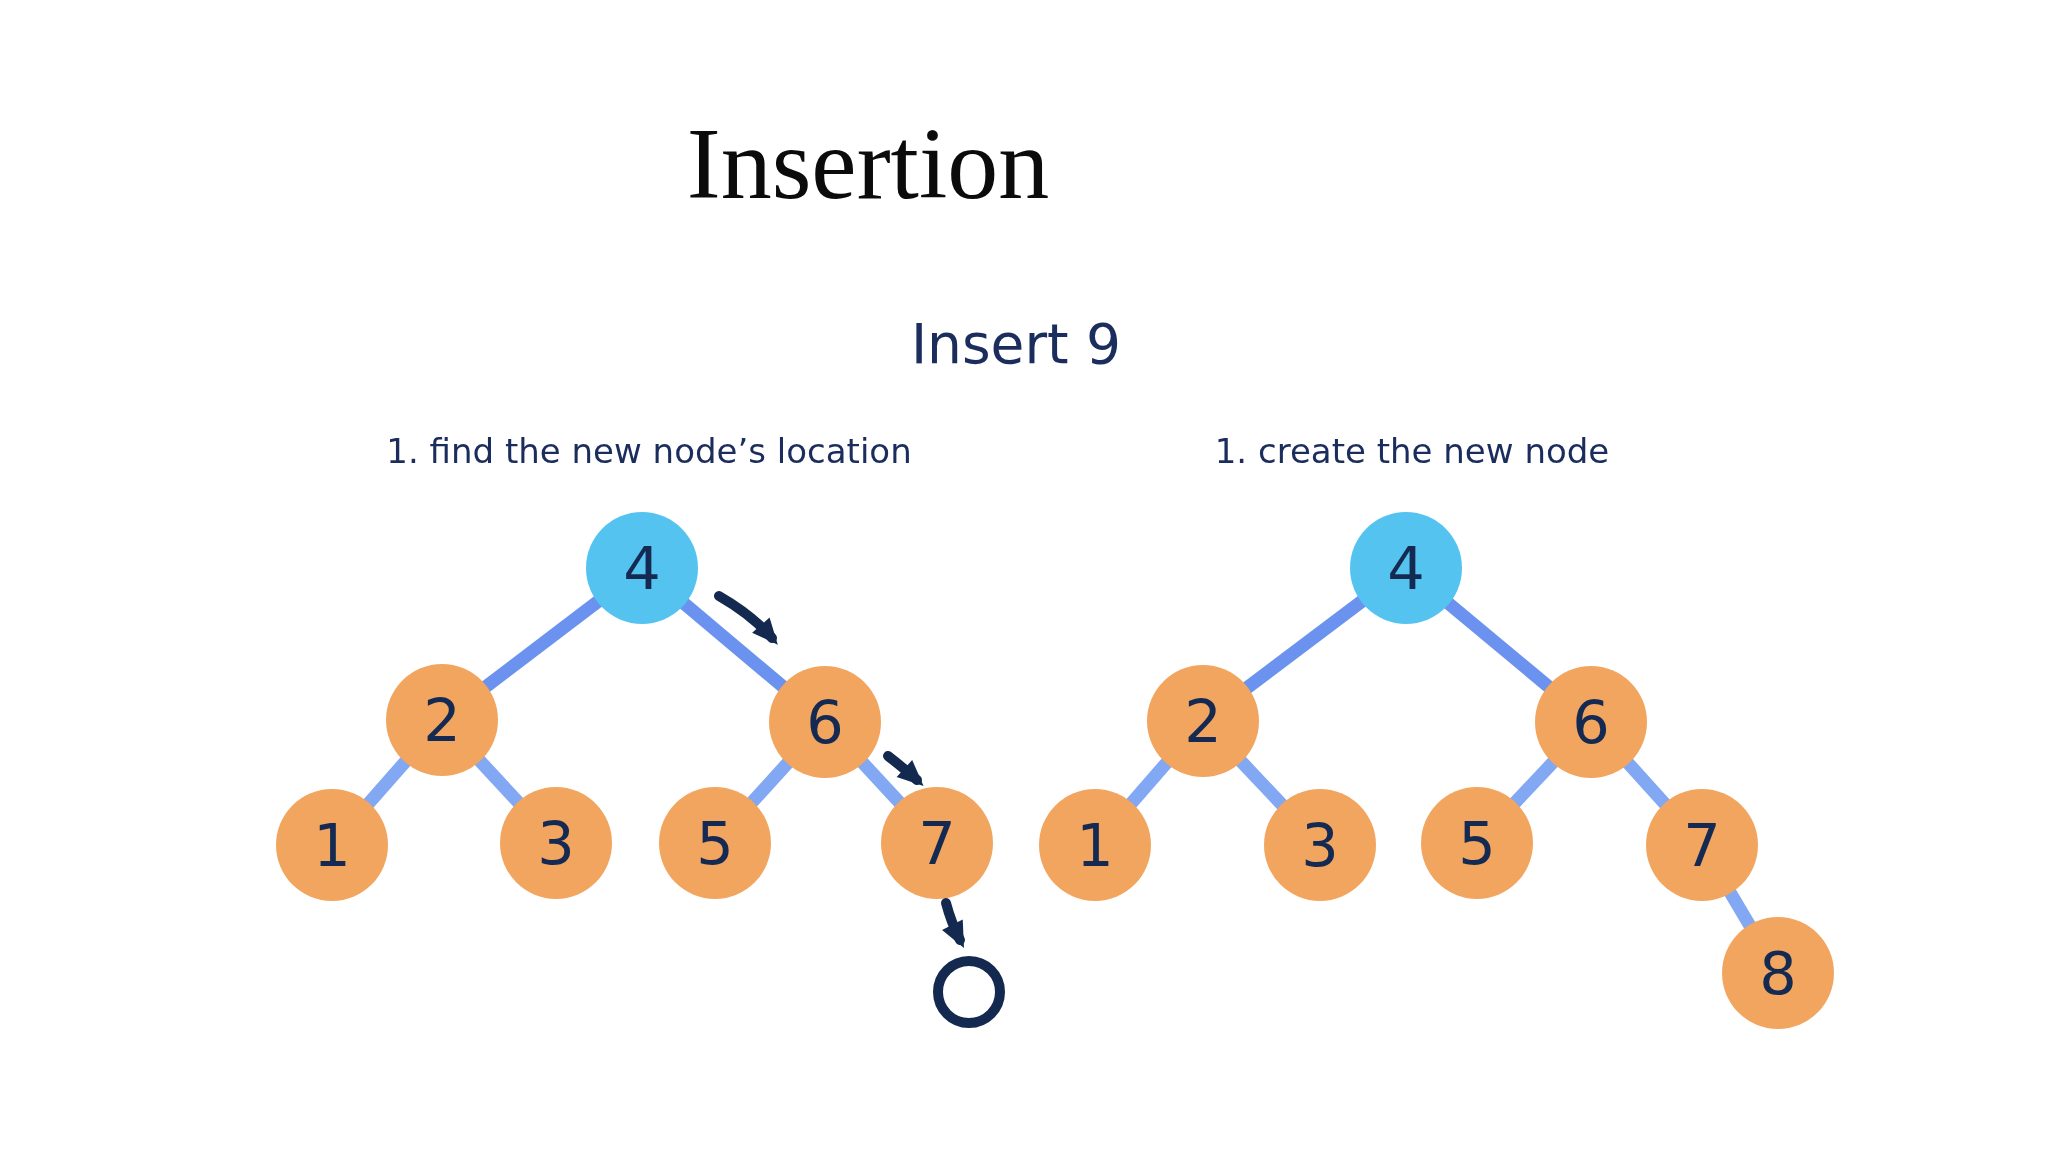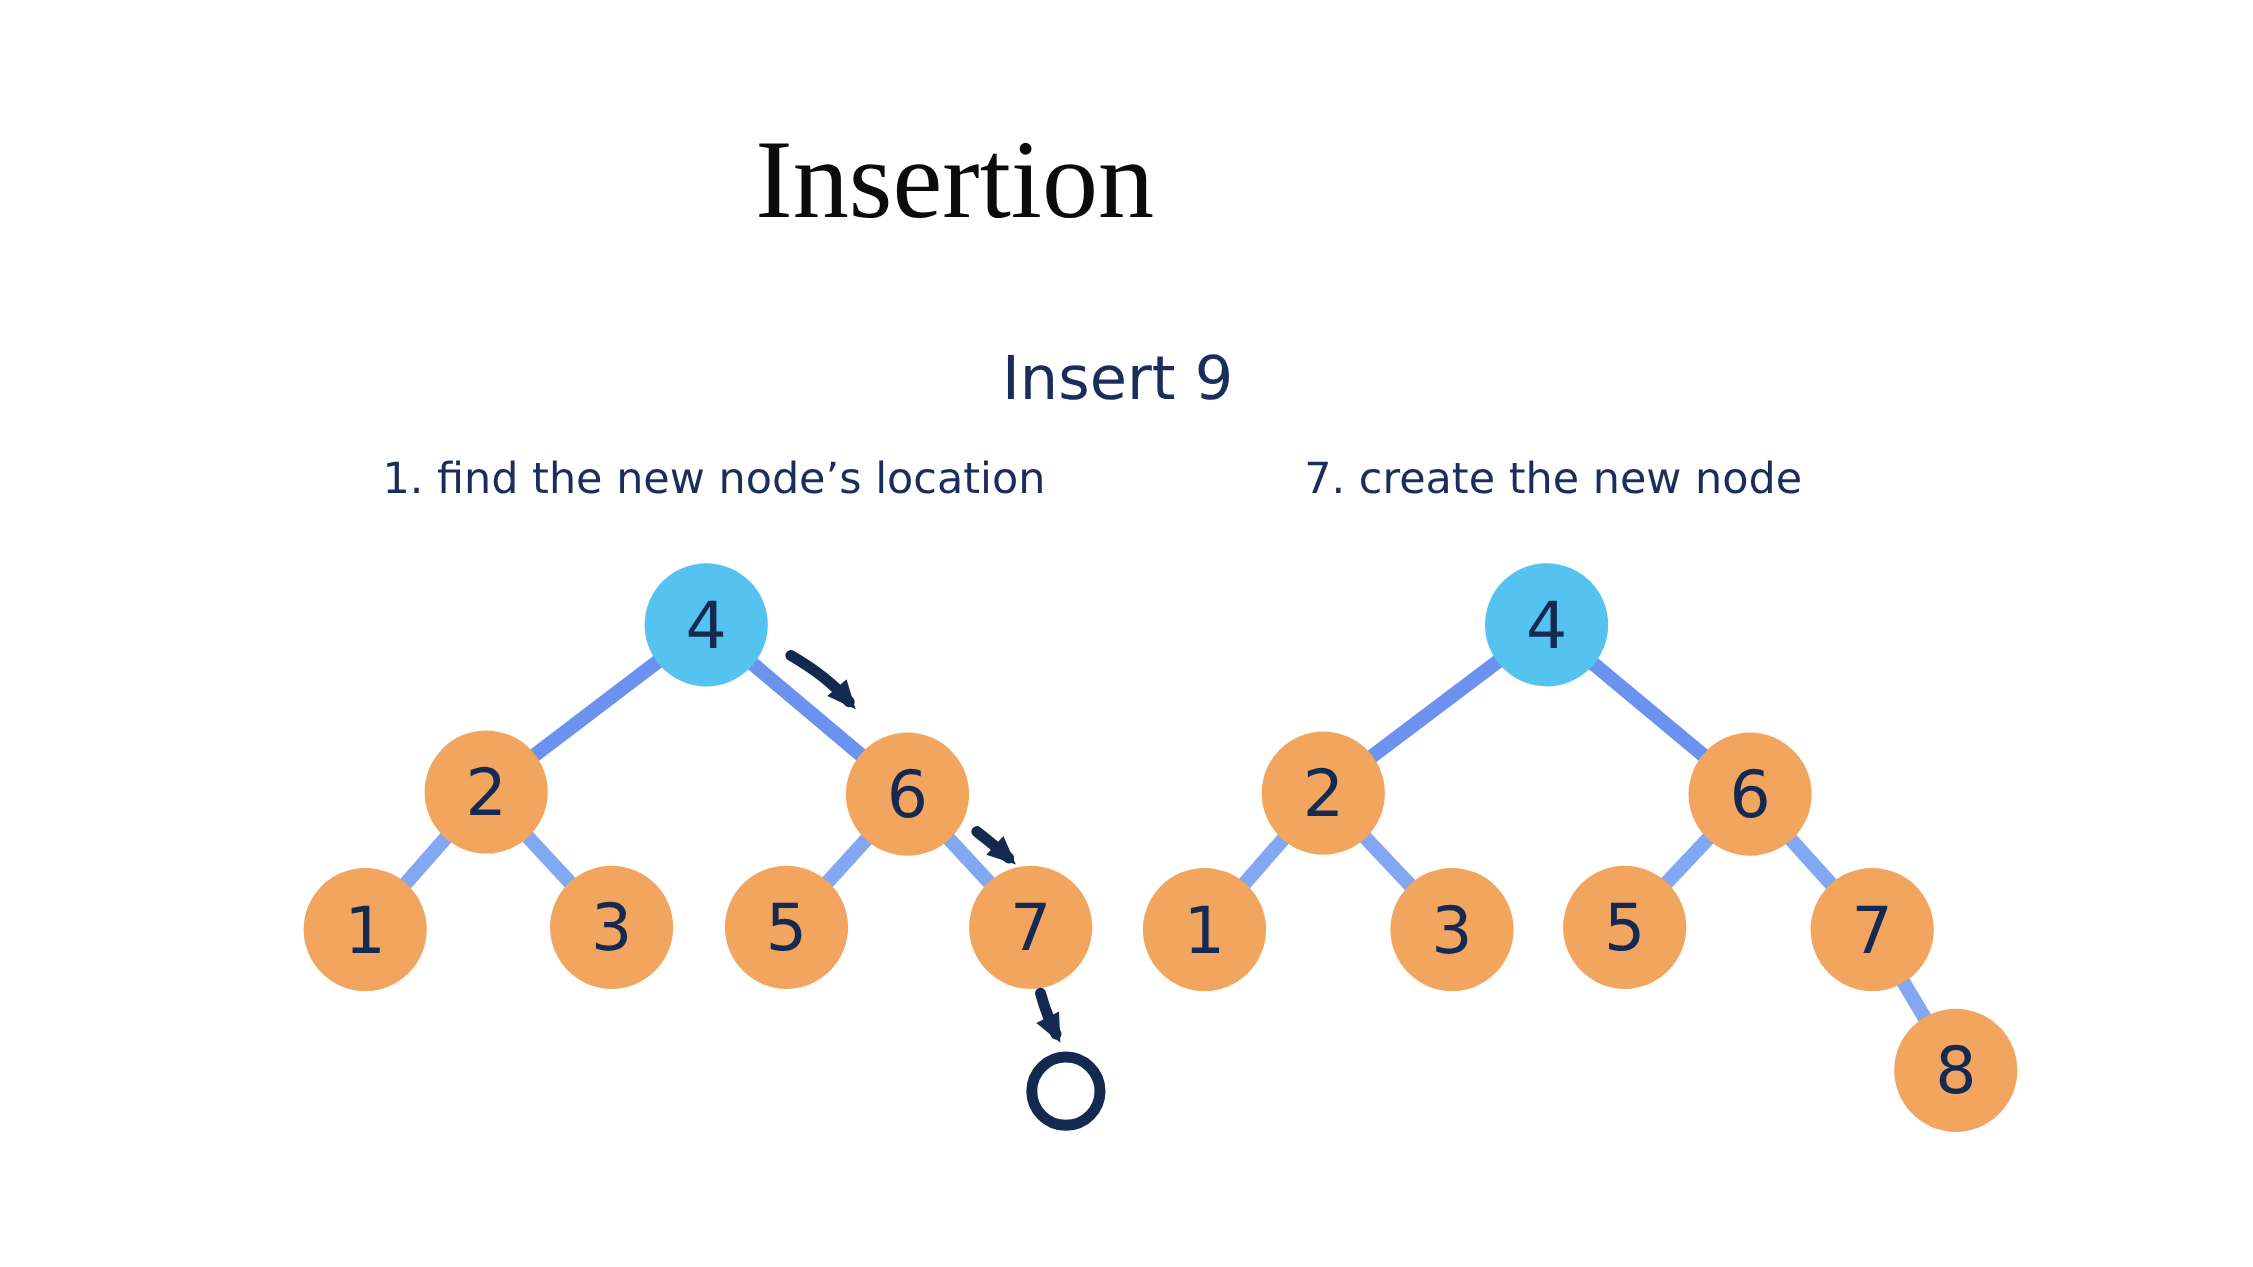--- a/index.html
+++ b/index.html
@@ -15,42 +15,42 @@
     text-align: center;
     font-family: "Liberation Serif", "DejaVu Serif", serif;
     font-size: 102px; line-height: 1; font-weight: 400;
   }
   .subtitle {
     position: absolute; top: 317px; left: 1016px;
     transform: translateX(-50%);
     font-size: 55px; line-height: 1;
   }
   .caption {
-    position: absolute; top: 416px;
+    position: absolute; top: 434px;
     transform: translateX(-50%);
-    font-size: 39px; line-height: 1;
+    font-size: 34px; line-height: 1;
     white-space: nowrap;
   }
   .caption-1 { left: 649px; }
   .caption-2 { left: 1412px; }
   svg.canvas { position: absolute; left: 0; top: 0; width: 2048px; height: 1152px; }
   text.node-digit { font-family: "DejaVu Sans", "Liberation Sans", sans-serif; }
 </style>
 </head>
 <body>
 
 <div class="slide">
 
   <div class="title" style="color: rgb(11, 11, 11);">Insertion</div>
 
   <div class="subtitle" style="color: rgb(27, 45, 92);">Insert 9</div>
 
   <div class="caption caption-1" style="color: rgb(27, 45, 92);">1. find the new node’s location</div>
 
-  <div class="caption caption-2" style="color: rgb(27, 45, 92);">7. create the new node</div>
+  <div class="caption caption-2" style="color: rgb(27, 45, 92);">1. create the new node</div>
 
   <svg class="canvas" viewBox="0 0 2048 1152">
     <defs>
       <marker id="arrowhead" viewBox="0 0 10 10" refX="6" refY="5" markerWidth="3.4" markerHeight="3.4" orient="auto">
         <path d="M 1 1.6 L 8.6 5 L 1 8.4 Z" stroke-linejoin="round" fill="#13294f"></path>
       </marker>
     </defs>
     <g>
         <line x1="642" y1="568" x2="442" y2="720" stroke="#6b92ee" stroke-width="13"></line>
         <line x1="642" y1="568" x2="825" y2="722" stroke="#6b92ee" stroke-width="13"></line>

